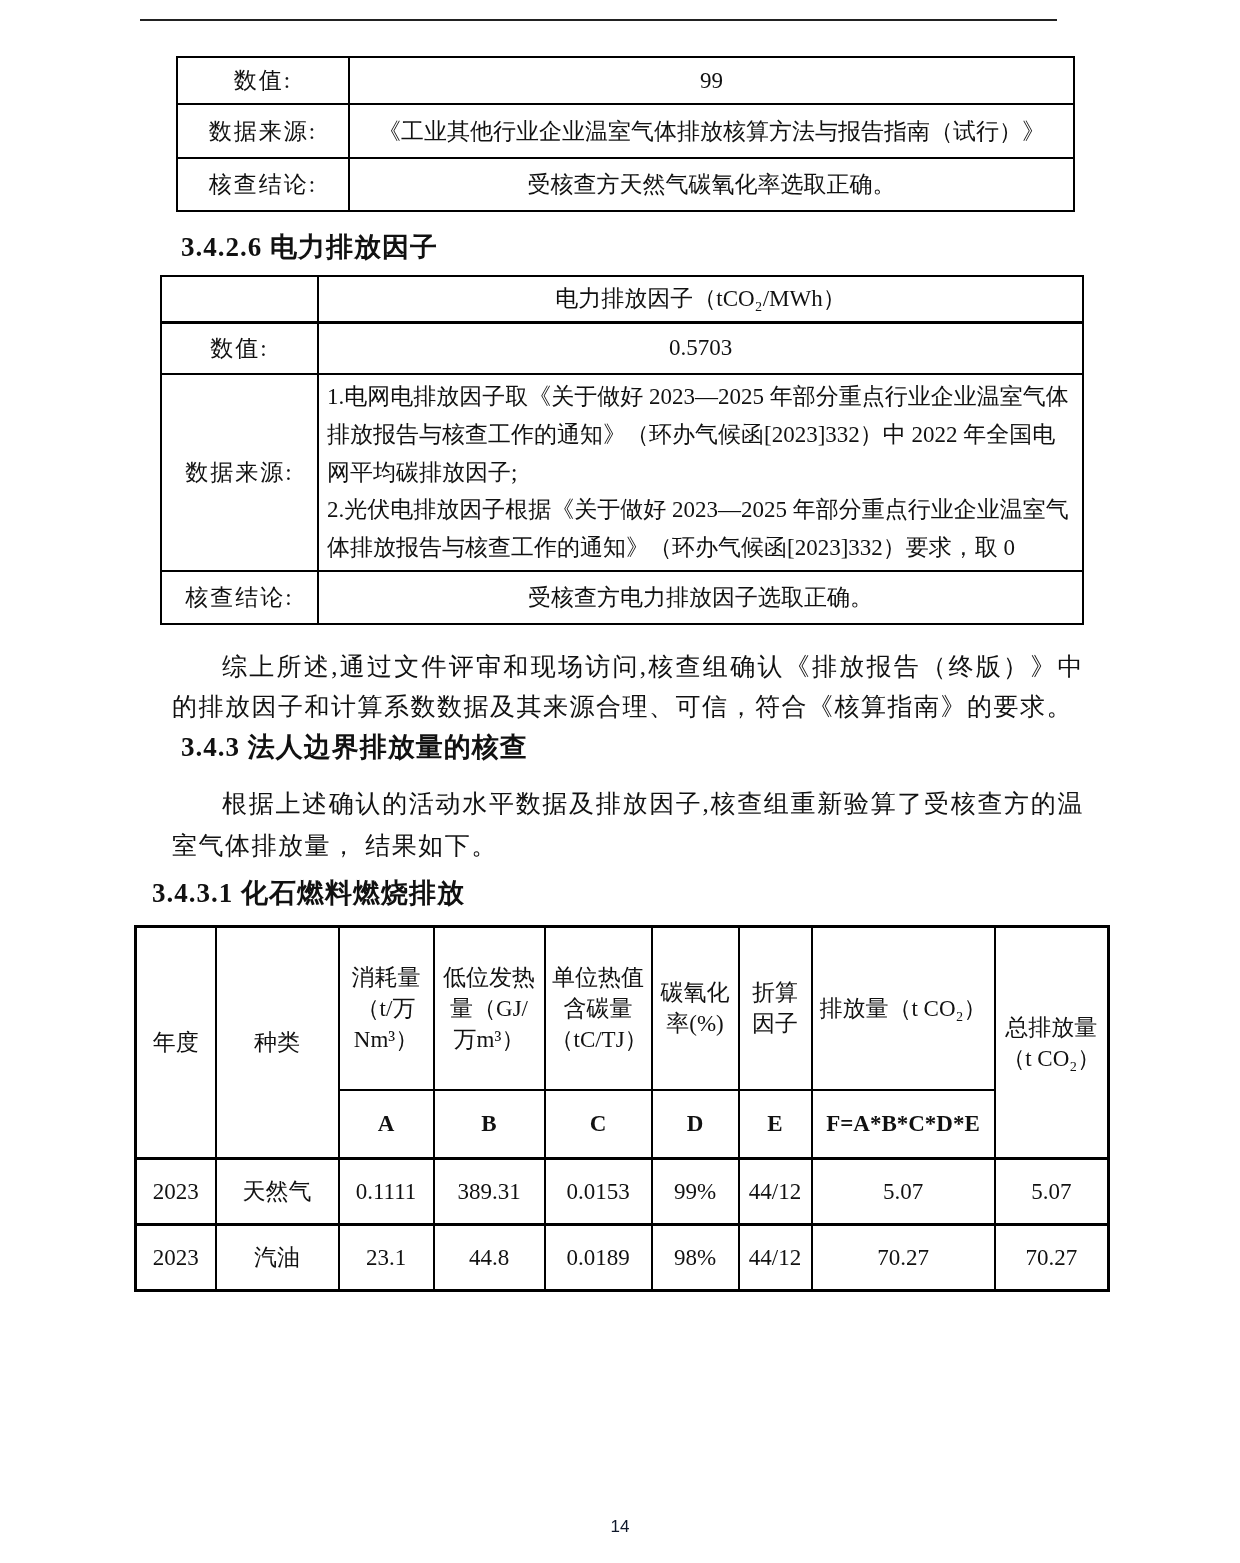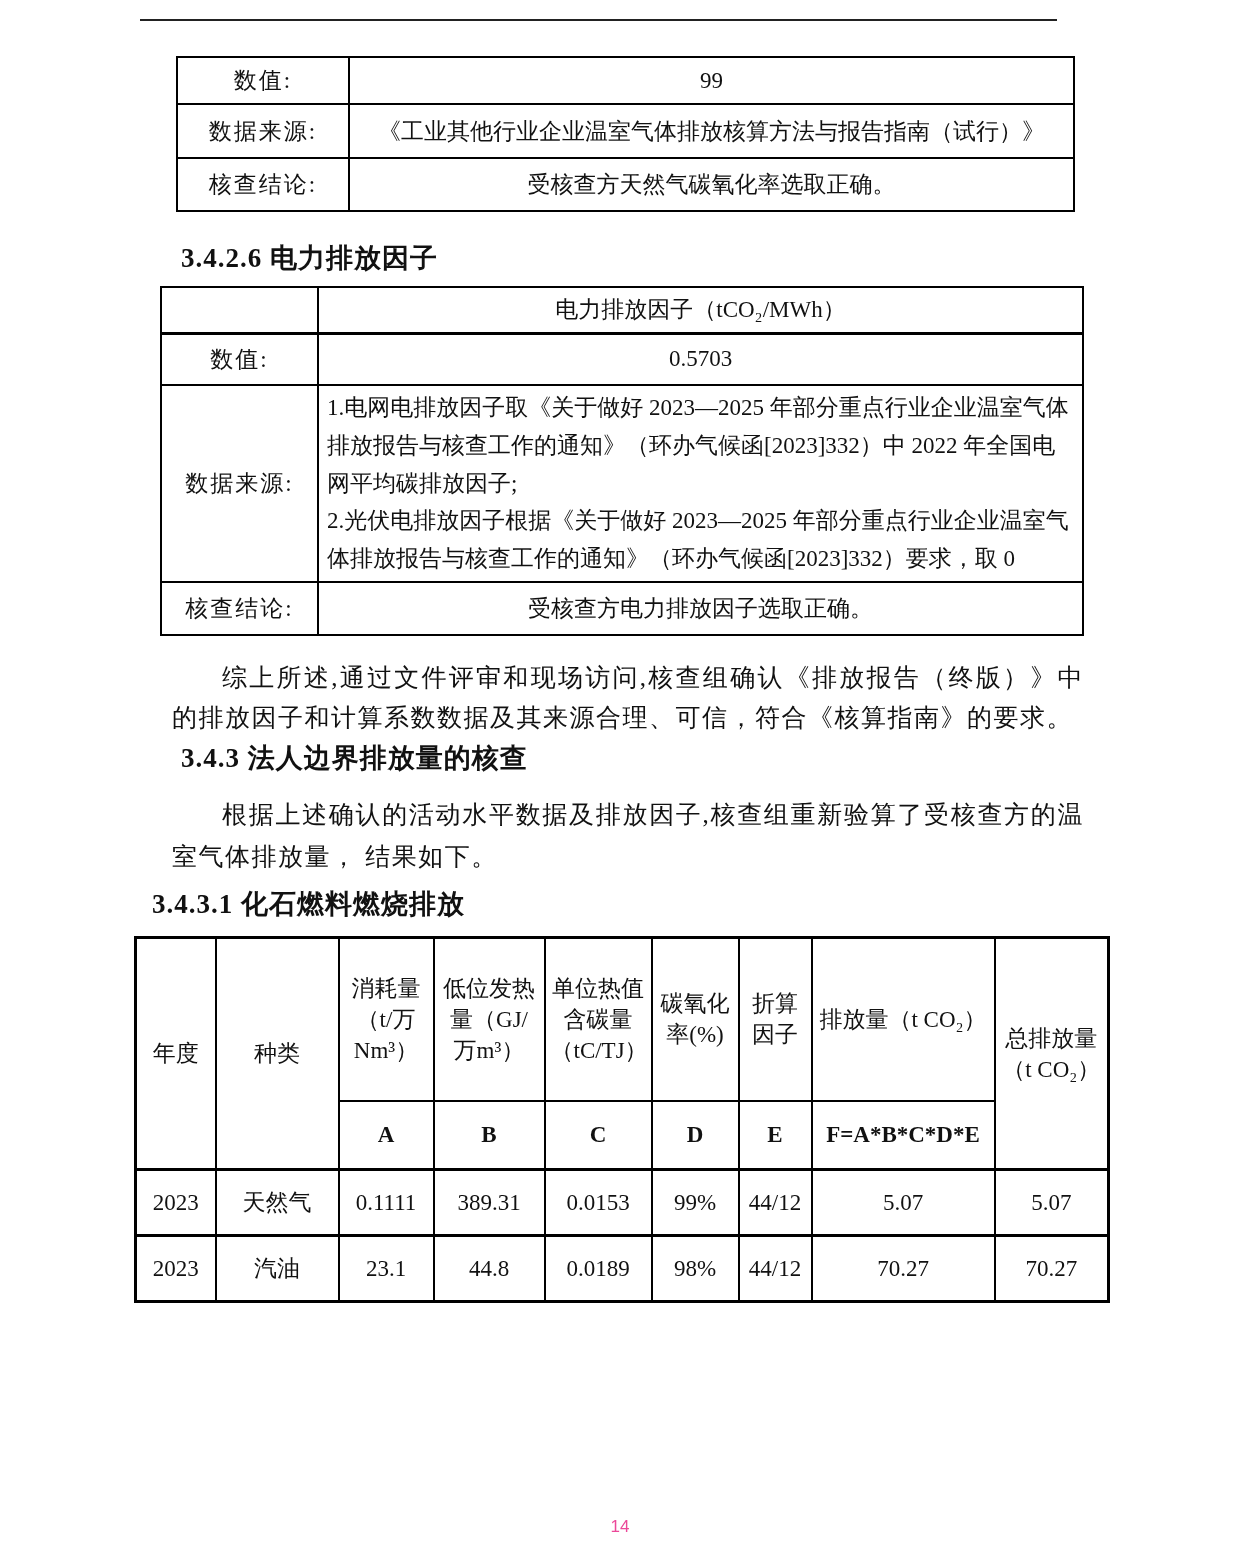--- a/index.html
+++ b/index.html
@@ -27,21 +27,21 @@
   .val.left{text-align:left;}
   .val.left p{margin:0;line-height:1.65;}
 
   .t1{margin:35px 0 0 43px;width:897px;}
   .t1 tr:nth-child(1){height:47px;}
   .t1 tr:nth-child(2){height:54px;}
   .t1 tr:nth-child(3){height:53px;}
 
   h3.doc-heading{
     font-size:27px;font-weight:bold;
-    margin:28px 0 10px 48px;
+    margin:17px 0 10px 48px;
     letter-spacing:1px;
   }
   .t2{width:922px;margin-left:27px;}
   .t2 tr:nth-child(1){height:46px;}
   .t2 tr:nth-child(1) td{border-bottom-width:3px;}
   .t2 tr:nth-child(2){height:52px;}
   .t2 tr:nth-child(3){height:197px;}
   .t2 tr:nth-child(4){height:53px;}
 
   p.body-para{
@@ -63,21 +63,21 @@
   .t3 .hrow1{height:163px;}
   .t3 .hrow2{height:69px;}
   .t3 .hrow2 td{font-weight:bold;font-family:"Liberation Serif","DejaVu Serif",serif;}
   .t3 .drow{height:66px;}
   .t3 .drow td{border-top-width:3px;}
 
   .page-number{
     position:absolute;left:0;right:0;bottom:26px;
     text-align:center;
     font-family:"Liberation Sans","DejaVu Sans",sans-serif;
-    font-size:17px;color:#ec4899;
+    font-size:17px;color:#0f172a;
   }
 </style>
 </head>
 <body>
 
 <div class="page">
 
   <div class="header-rule"></div>
 
   <table class="t1">

